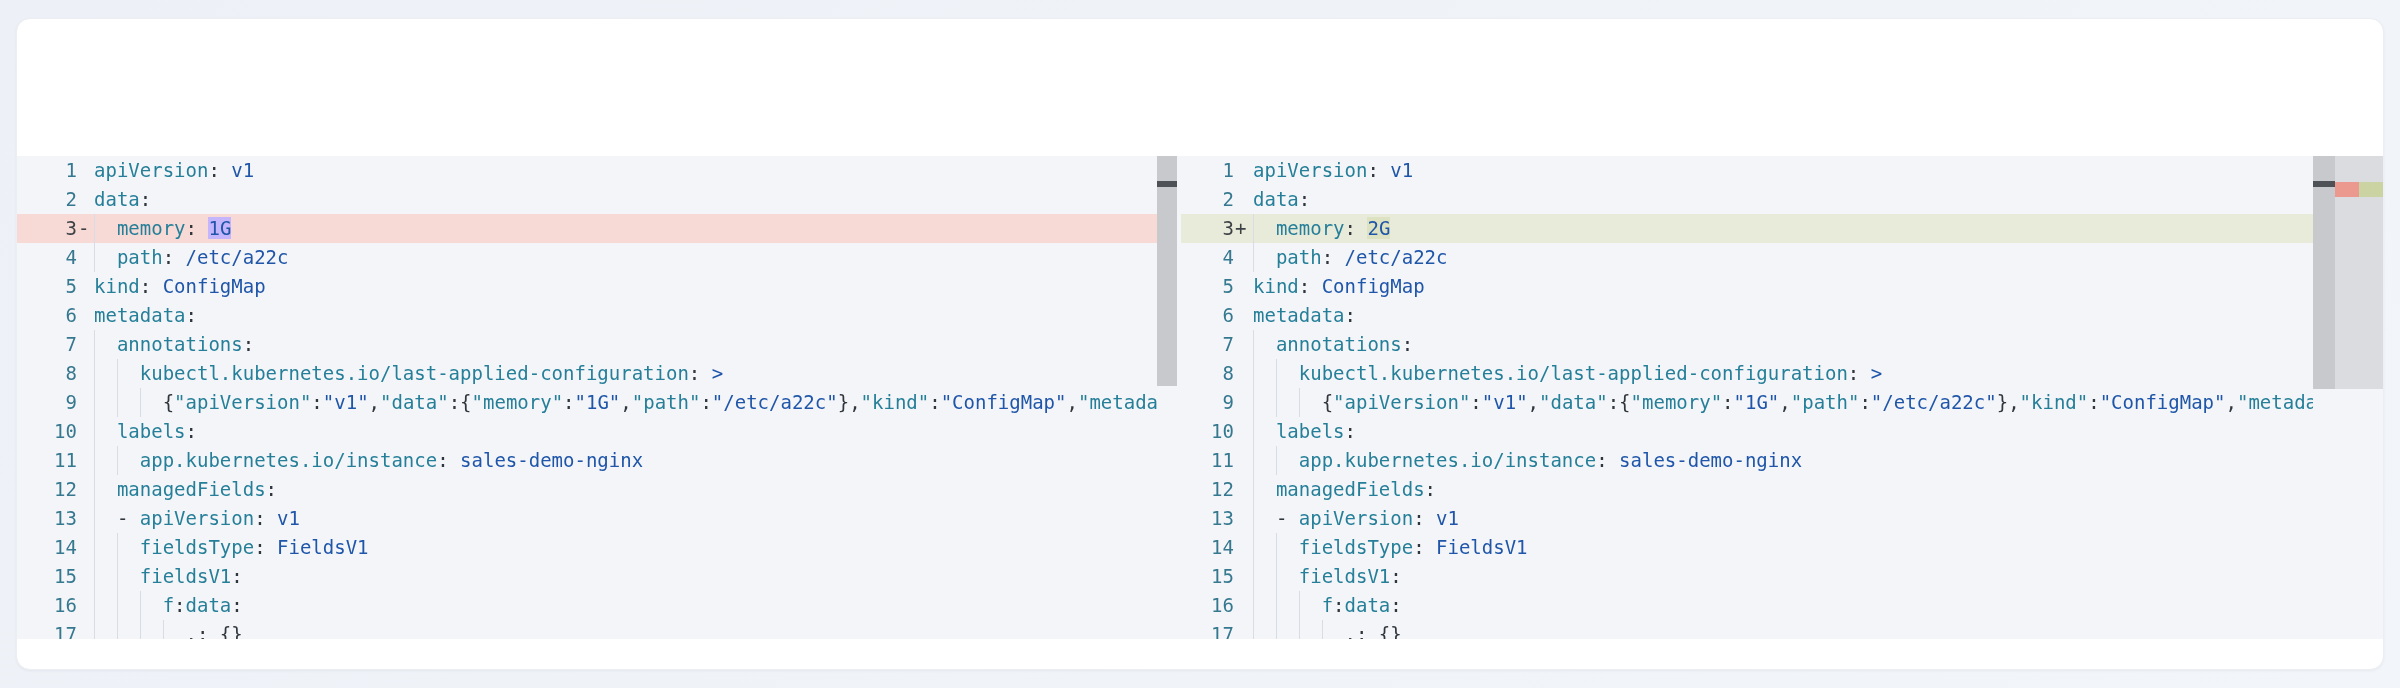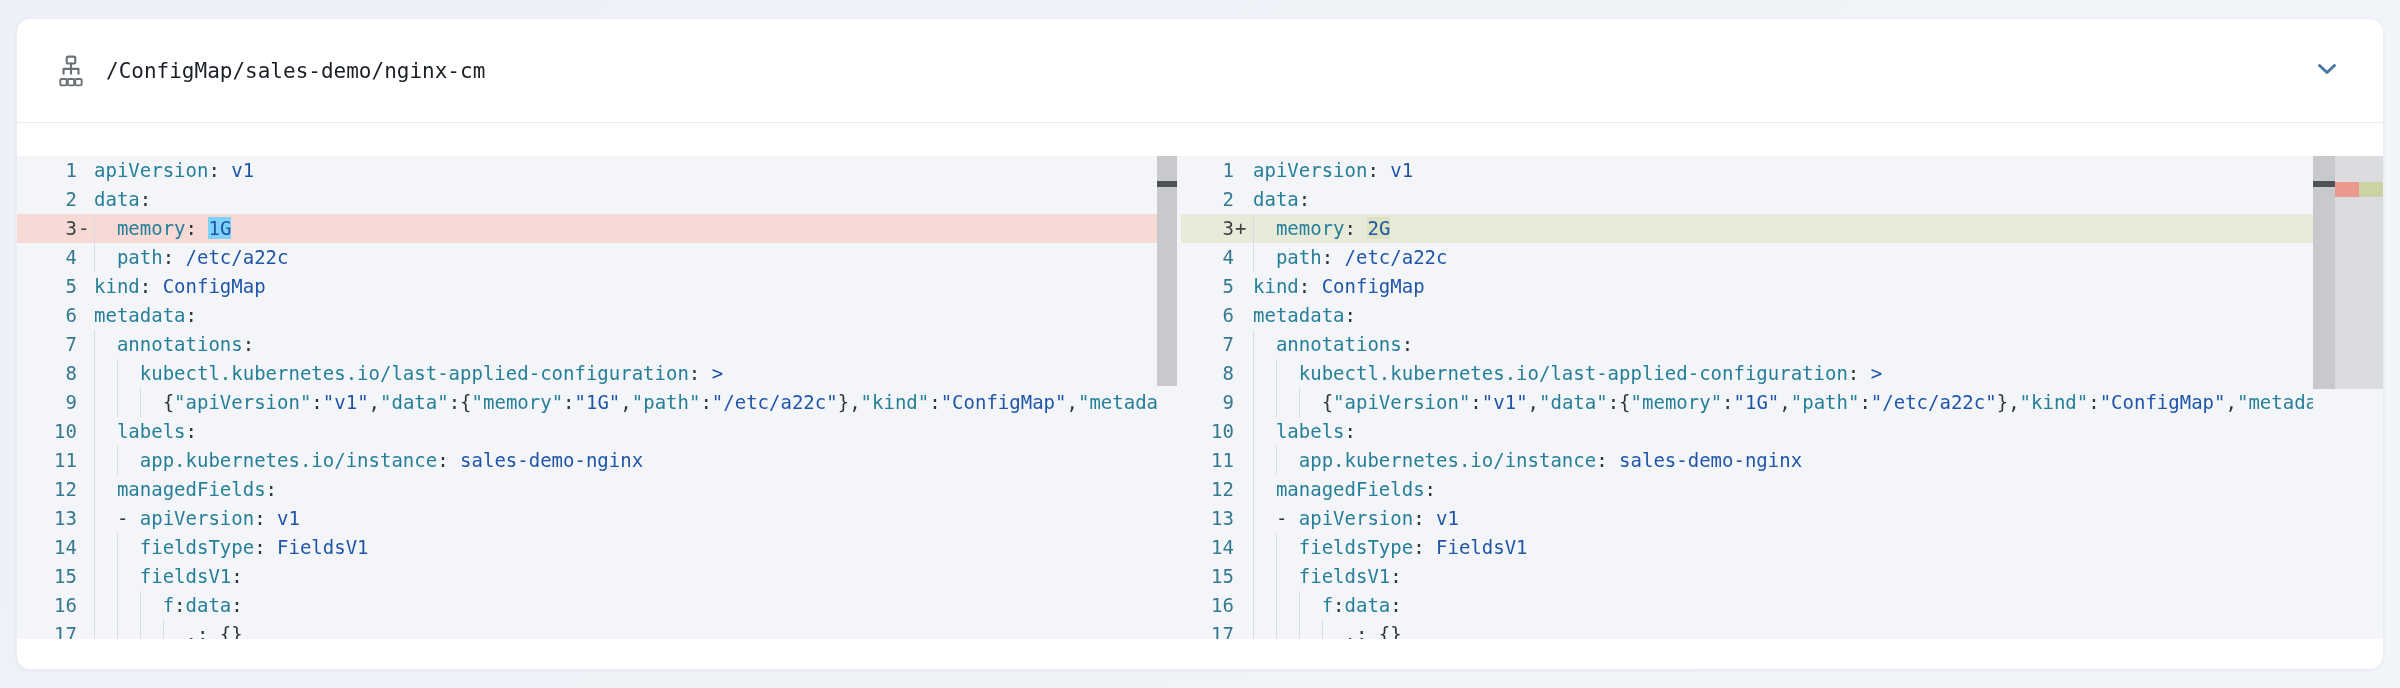--- a/index.html
+++ b/index.html
@@ -47,21 +47,21 @@
   .pane.left  .ln{width:60px;}
   .pane.right .ln{width:53px;}
   .sg{flex:0 0 auto;color:#3a3f46;}
   .pane.left  .sg{width:17px;padding-left:1px;box-sizing:border-box;}
   .pane.right .sg{width:19px;padding-left:1px;box-sizing:border-box;}
   .code{flex:1;position:relative;overflow:hidden;}
   .guide{position:absolute;top:0;bottom:0;width:1px;background:#d9dce2;}
   .k{color:#267f99;}
   .s{color:#1f56a9;}
   .p{color:#30363d;}
-  .xd{background:#7dd3fc;}
+  .xd{background:#c4b5fd;}
   .xa{background:#dde2c2;}
   .del{background:#f7d9d5;}
   .add{background:#e9ebda;}
   .del .ln,.del .sg,.add .ln,.add .sg{color:#3d4247;}
   
   .sb{flex:0 0 20px;position:relative;}
   .sbzone{flex:0 0 70px;position:relative;}
   .thumb{position:absolute;left:0;top:0;background:#c7c9cd;}
   .sb .thumb{right:0;height:230px;}
   .sbzone .thumb{width:22px;height:233px;}
@@ -70,39 +70,20 @@
   .sbzone .dash{width:22px;}
   .ruler{position:absolute;left:22px;right:0;top:0;height:233px;background:#dadce0;}
   .mark-del{position:absolute;left:22px;width:24px;top:26px;height:15px;background:#eb998f;}
   .mark-add{position:absolute;left:46px;right:0;top:26px;height:15px;background:#ccd3a3;}
 </style>
 </head>
 <body>
 
 <div class="card">
 
-  <div class="hdr">
-    <span class="icon">
-      <svg width="26" height="32" viewBox="0 0 24 30" fill="none">
-        <rect x="8" y="1.5" width="8" height="6.5" rx="1.5" stroke="#6a7078" stroke-width="2"></rect>
-        <path d="M12 8 v5 M5 13 h14 M5 13 v4.5 M12 13 v4.5 M19 13 v4.5" stroke="#6a7078" stroke-width="2" stroke-linecap="round"></path>
-        <rect x="2" y="22.5" width="6" height="6" rx="1.2" stroke="#6a7078" stroke-width="1.8"></rect>
-        <rect x="9" y="22.5" width="6" height="6" rx="1.2" stroke="#6a7078" stroke-width="1.8"></rect>
-        <rect x="16" y="22.5" width="6" height="6" rx="1.2" stroke="#6a7078" stroke-width="1.8"></rect>
-      </svg>
-    </span>
-    <span class="title">/ConfigMap/sales-demo/nginx-cm</span>
-    <button class="chev-btn">
-      <span>
-        <svg width="20" height="13" viewBox="0 0 20 13" fill="none">
-          <path d="M2.5 2.5 L10 9.5 L17.5 2.5" stroke="#4b76a4" stroke-width="3" stroke-linecap="round" stroke-linejoin="round"></path>
-        </svg>
-      </span>
-    </button>
-  </div>
 
   <div class="diff">
 
     <div class="pane left">
       <div class="lines">
           <div class="cl"><span class="ln">1</span><span class="sg"></span><span class="code"><span class="k">apiVersion</span><span class="p">:</span><span class="s"> v1</span></span></div>
           <div class="cl"><span class="ln">2</span><span class="sg"></span><span class="code"><span class="k">data</span><span class="p">:</span></span></div>
           <div class="cl del"><span class="ln">3</span><span class="sg">-</span><span class="code"><i class="guide" style="left: 0px;"></i><span class="p">  </span><span class="k">memory</span><span class="p">:</span><span class="s"> </span><span class="s xd">1G</span></span></div>
           <div class="cl"><span class="ln">4</span><span class="sg"></span><span class="code"><i class="guide" style="left: 0px;"></i><span class="p">  </span><span class="k">path</span><span class="p">:</span><span class="s"> /etc/a22c</span></span></div>
           <div class="cl"><span class="ln">5</span><span class="sg"></span><span class="code"><span class="k">kind</span><span class="p">:</span><span class="s"> ConfigMap</span></span></div>

